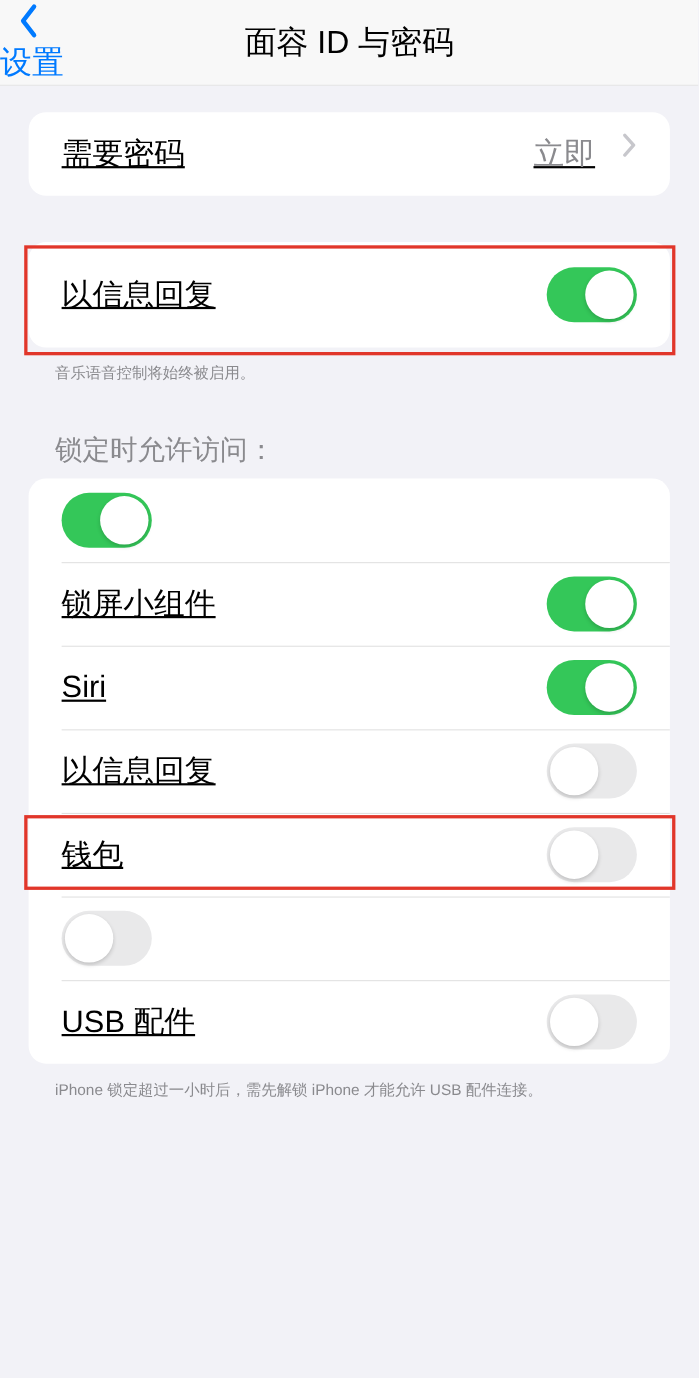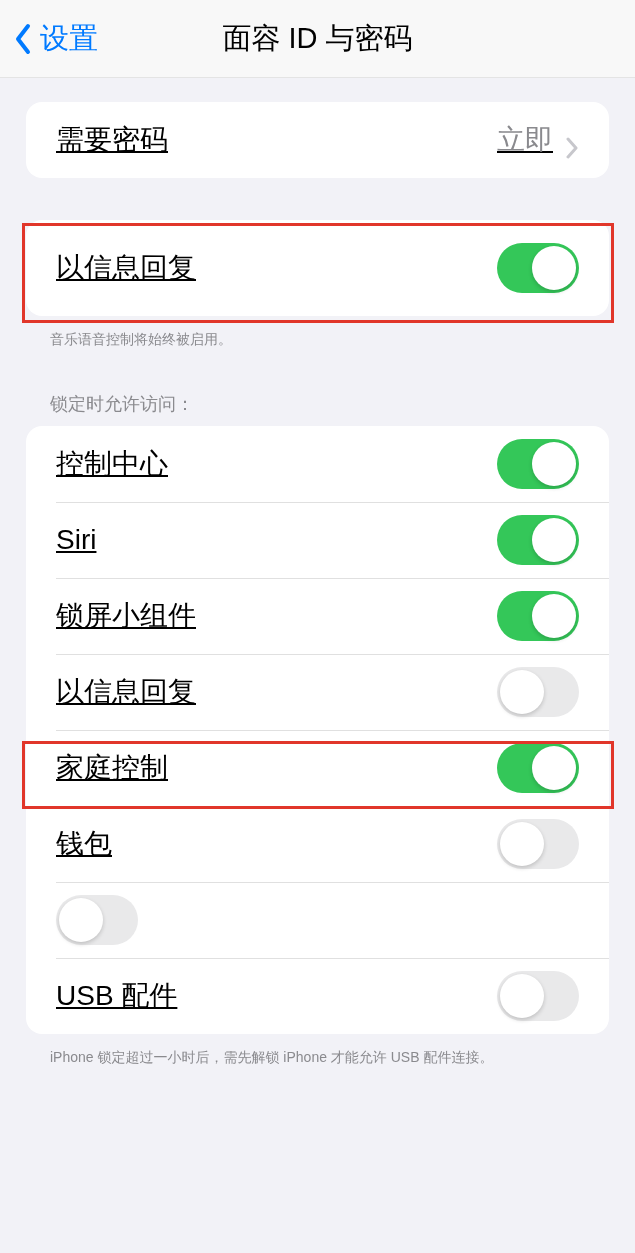--- a/index.html
+++ b/index.html
@@ -20,24 +20,24 @@
       height: 78px;
       background: #f8f8f8;
       display: flex;
       align-items: center;
       position: relative;
       border-bottom: 1px solid rgba(0,0,0,0.08);
     }
     .back-button {
       display: flex;
       align-items: center;
-      padding-left: 12px;
       color: #007aff;
       font-size: 29px;
       cursor: pointer;
+      flex-direction: column;
     }
     .back-chevron {
       width: 22px;
       height: 36px;
       margin-right: 6px;
       display: flex;
       align-items: center;
       justify-content: center;
     }
     .back-chevron svg {
@@ -78,22 +78,22 @@
       right: 0;
       height: 1px;
       background: rgba(0,0,0,0.12);
     }
     .row-label {
       font-size: 28px;
       color: #000;
     }
     .row-right {
       display: flex;
-      align-items: flex-end;
-      gap: 12px;
+      align-items: flex-start;
+      gap: 24px;
     }
     .row-value {
       font-size: 28px;
       color: #8a8a8e;
     }
     .disclosure-chevron {
       width: 14px;
       height: 22px;
       color: #c7c7cc;
     }
@@ -102,21 +102,21 @@
       height: 22px;
       display: block;
     }
     .footer-text {
       font-size: 14px;
       color: #8a8a8e;
       padding: 14px 50px 0 50px;
       line-height: 1.4;
     }
     .header-text {
-      font-size: 18px;
+      font-size: 25px;
       color: #8a8a8e;
       padding: 0 50px 10px 50px;
     }
     .section-gap {
       height: 42px;
     }
     .toggle {
       width: 82px;
       height: 50px;
       border-radius: 25px;
@@ -206,46 +206,39 @@
       </div>
     </div>
   </div>
   <div class="footer-text">音乐语音控制将始终被启用。</div>
 
   <div class="section-gap"></div>
 
   <div class="header-text">锁定时允许访问：</div>
   <div class="group" id="lock-group">
       <div class="row">
-        <div class="row-label">控制中心</div>
+        <div class="toggle on">
+          <div class="toggle-knob"></div>
+        </div>
+      </div>
+      <div class="row">
+        <div class="row-label">锁屏小组件</div>
         <div class="toggle on">
           <div class="toggle-knob"></div>
         </div>
       </div>
       <div class="row">
         <div class="row-label">Siri</div>
         <div class="toggle on">
           <div class="toggle-knob"></div>
         </div>
       </div>
       <div class="row">
-        <div class="row-label">锁屏小组件</div>
-        <div class="toggle on">
-          <div class="toggle-knob"></div>
-        </div>
-      </div>
-      <div class="row">
         <div class="row-label">以信息回复</div>
         <div class="toggle off">
-          <div class="toggle-knob"></div>
-        </div>
-      </div>
-      <div class="row">
-        <div class="row-label">家庭控制</div>
-        <div class="toggle on">
           <div class="toggle-knob"></div>
         </div>
       </div>
       <div class="row">
         <div class="row-label">钱包</div>
         <div class="toggle off">
           <div class="toggle-knob"></div>
         </div>
       </div>
       <div class="row">

